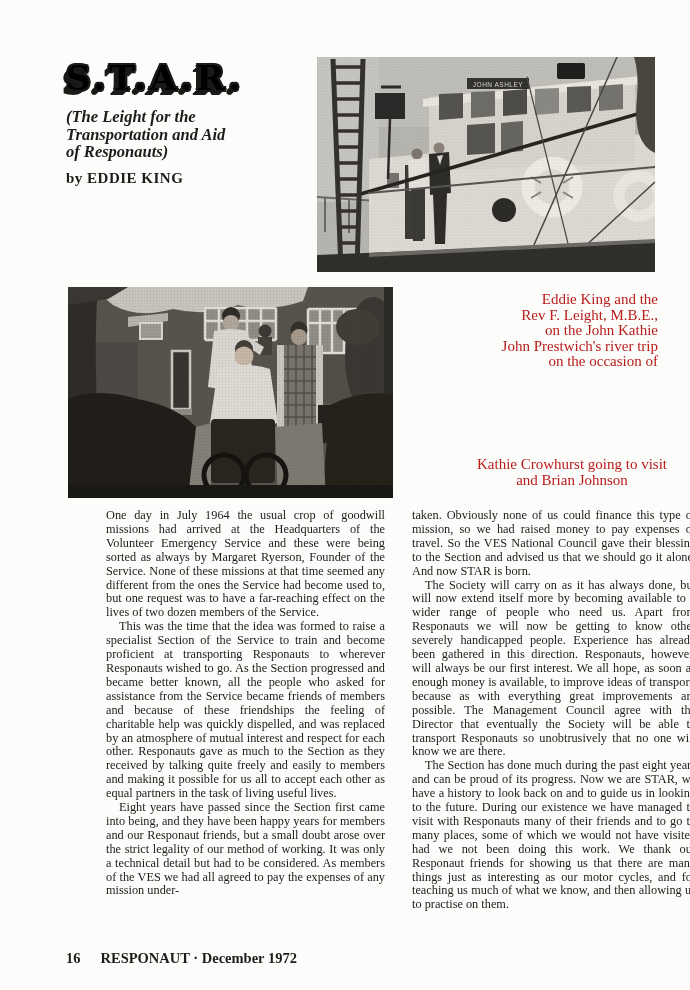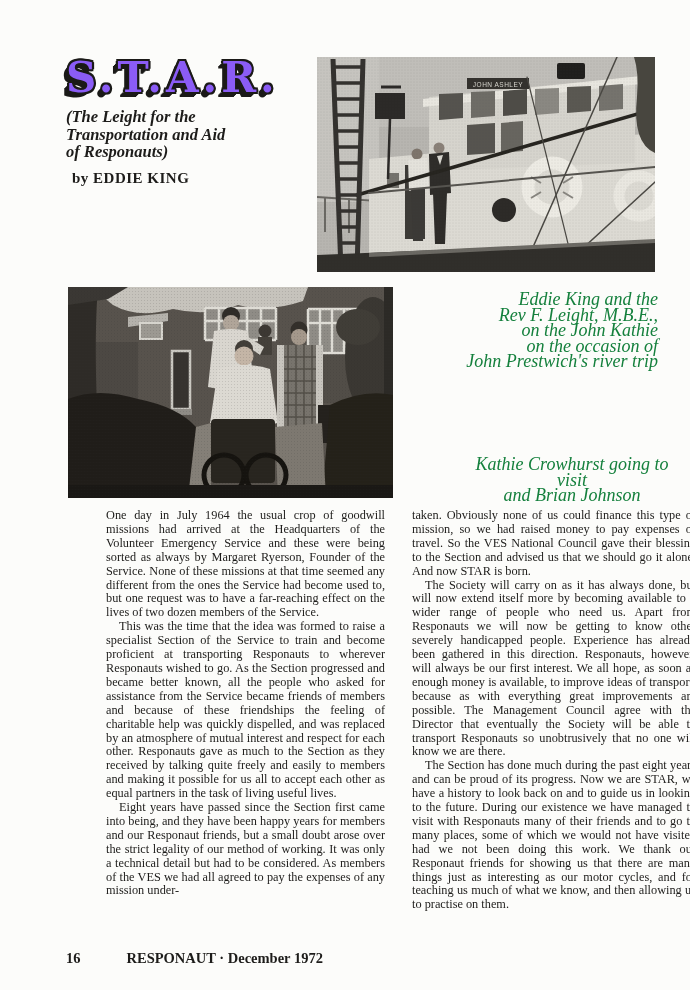--- a/index.html
+++ b/index.html
@@ -5,52 +5,52 @@
   html,body { margin:0; padding:0; }
   body { width:690px; height:990px; background:#e8e8e6; }
   .page {
     position:relative; width:690px; height:990px; overflow:hidden;
     background:#fcfcfa; color:#1d1c1a;
     font-family:"Liberation Serif", serif;
   }
   .title {
     position:absolute; left:66px; top:56px; margin:0;
     font-family:"DejaVu Serif", serif; font-weight:700;
-    font-size:42px; line-height:44px; letter-spacing:4px;
-    color:#8b5cf6;
+    font-size:34px; line-height:44px; letter-spacing:4px;
+    color:#000000;
     text-shadow:
       -1.6px -1.6px 0 #1b1a18, 1.6px -1.6px 0 #1b1a18,
       -1.6px  1.6px 0 #1b1a18, 1.6px  1.6px 0 #1b1a18,
       -2.2px 0 0 #1b1a18, 2.2px 0 0 #1b1a18,
       0 2.2px 0 #1b1a18, 0 -2.2px 0 #1b1a18,
       -3px 3px 0 #1b1a18, -4px 4px 0 #1b1a18, -5px 5px 0 #1b1a18;
   }
   .subtitle {
     position:absolute; left:66px; top:108px; width:250px;
     font-size:16.5px; line-height:17.5px; font-weight:700; font-style:italic;
   }
-  .byline { position:absolute; left:72px; top:170px; font-size:15px; font-weight:700; letter-spacing:0.5px; }
+  .byline { position:absolute; left:66px; top:170px; font-size:15px; font-weight:700; letter-spacing:0.5px; }
 
   .photo { position:absolute; }
   .photo svg { display:block; width:100%; height:100%; }
   .photo-boat  { left:317px; top:57px;  width:338px; height:215px; }
   .photo-visit { left:68px;  top:287px; width:325px; height:211px; }
 
-  .caption { font-style:italic; font-size:18px; line-height:15.6px; color:#15803d; }
+  .caption { font-size:15px; line-height:15.6px; color:#b91c1c; }
   .caption-boat  { position:absolute; left:379px; top:292px; width:279px; text-align:right; }
   .caption-visit { position:absolute; left:474px; top:457px; width:196px; text-align:center; }
 
   .col { position:absolute; top:509px; font-size:12.3px; line-height:13.9px; text-align:justify;margin-left:40px; }
   .col-left  { left:66px;  width:279px; }
   .col-right { left:372px; width:284px; }
   .col p { margin:0; }
   .col p.indent { text-indent:13px; }
 
   .footer { position:absolute; left:66px; top:950px; font-size:14.5px; font-weight:700; }
-  .footer .journal { margin-left:46px; }
+  .footer .journal { margin-left:20px; }
 </style>
 </head>
 <body>
 
 <div class="page">
 
   <h1 class="title">S.T.A.R.</h1>
 
   <div class="subtitle">
     <div>(The Leight for the</div>
@@ -157,22 +157,22 @@
       <polygon points="0,198 338,184 338,215 0,215" fill="#302e2a"></polygon>
       <polygon points="52,196 338,182 338,186 52,200" fill="#6b6963"></polygon>
       <rect width="338" height="215" fill="url(#ht1)"></rect>
     </svg>
   </div>
 
   <div class="caption caption-boat">
     <div>Eddie King and the</div>
     <div>Rev F. Leight, M.B.E.,</div>
     <div>on the John Kathie</div>
+    <div>John Prestwich's river trip</div>
     <div>on the occasion of</div>
-    <div>John Prestwich's river trip</div>
   </div>
 
   <div class="photo photo-visit">
     <svg viewBox="0 0 325 211" preserveAspectRatio="none">
       <defs>
         <pattern id="ht2" width="3" height="3" patternUnits="userSpaceOnUse">
           <circle cx="1.5" cy="1.5" r="0.55" fill="#2c2a27" opacity="0.16"></circle>
         </pattern>
       </defs>
       <rect width="325" height="211" fill="#57524c"></rect>

